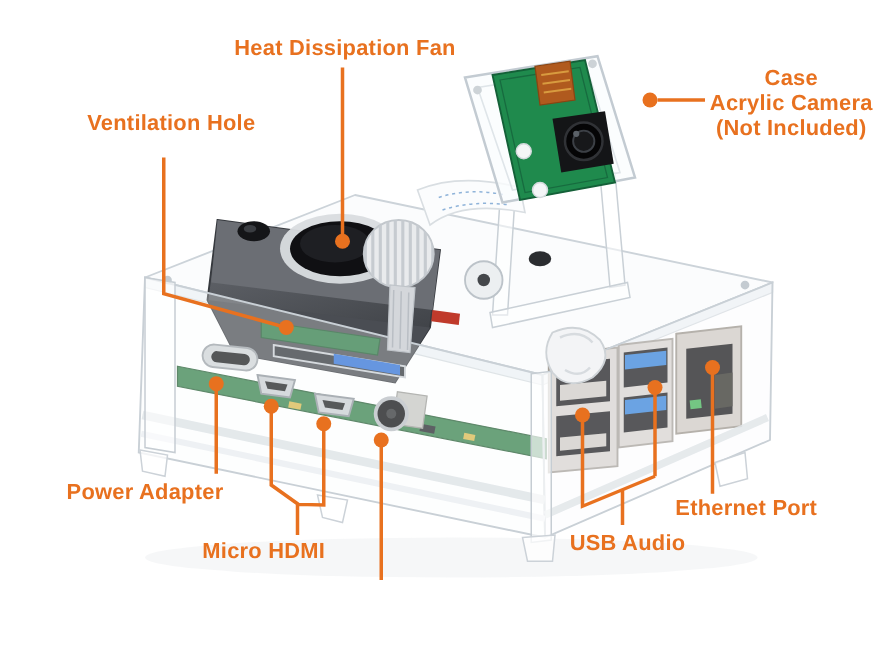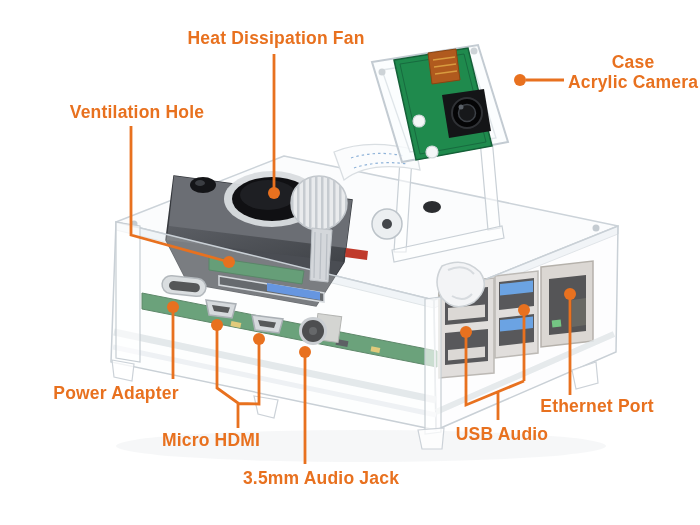--- a/index.html
+++ b/index.html
@@ -207,27 +207,27 @@
       <circle cx="508" cy="310" r="6"></circle>
       <circle cx="554" cy="294" r="6"></circle>
     </g>
   </svg>
 
   <div class="callout" style="left:260px; top:28px;">Heat Dissipation Fan</div>
 
   <div class="callout" style="left:617px; top:52px;">
     <span class="ln">Case</span>
     <span class="ln">Acrylic Camera</span>
+    <span class="ln">(Not Included)</span>
   </div>
 
-  <div class="callout" style="left:121px; top:102px;">Ventilation Hole</div>
+  <div class="callout" style="left:121px; top:88px;">Ventilation Hole</div>
 
   <div class="callout" style="left:195px; top:430px;">Micro HDMI</div>
 
   <div class="callout" style="left:100px; top:383px;">Power Adapter</div>
 
-  <div class="callout" style="left:305px; top:468px;">3.5mm Audio Jack</div>
 
   <div class="callout" style="left:486px; top:424px;">USB Audio</div>
 
   <div class="callout" style="left:581px; top:396px;">Ethernet Port</div>
 
 </div>
 
 </body></html>

